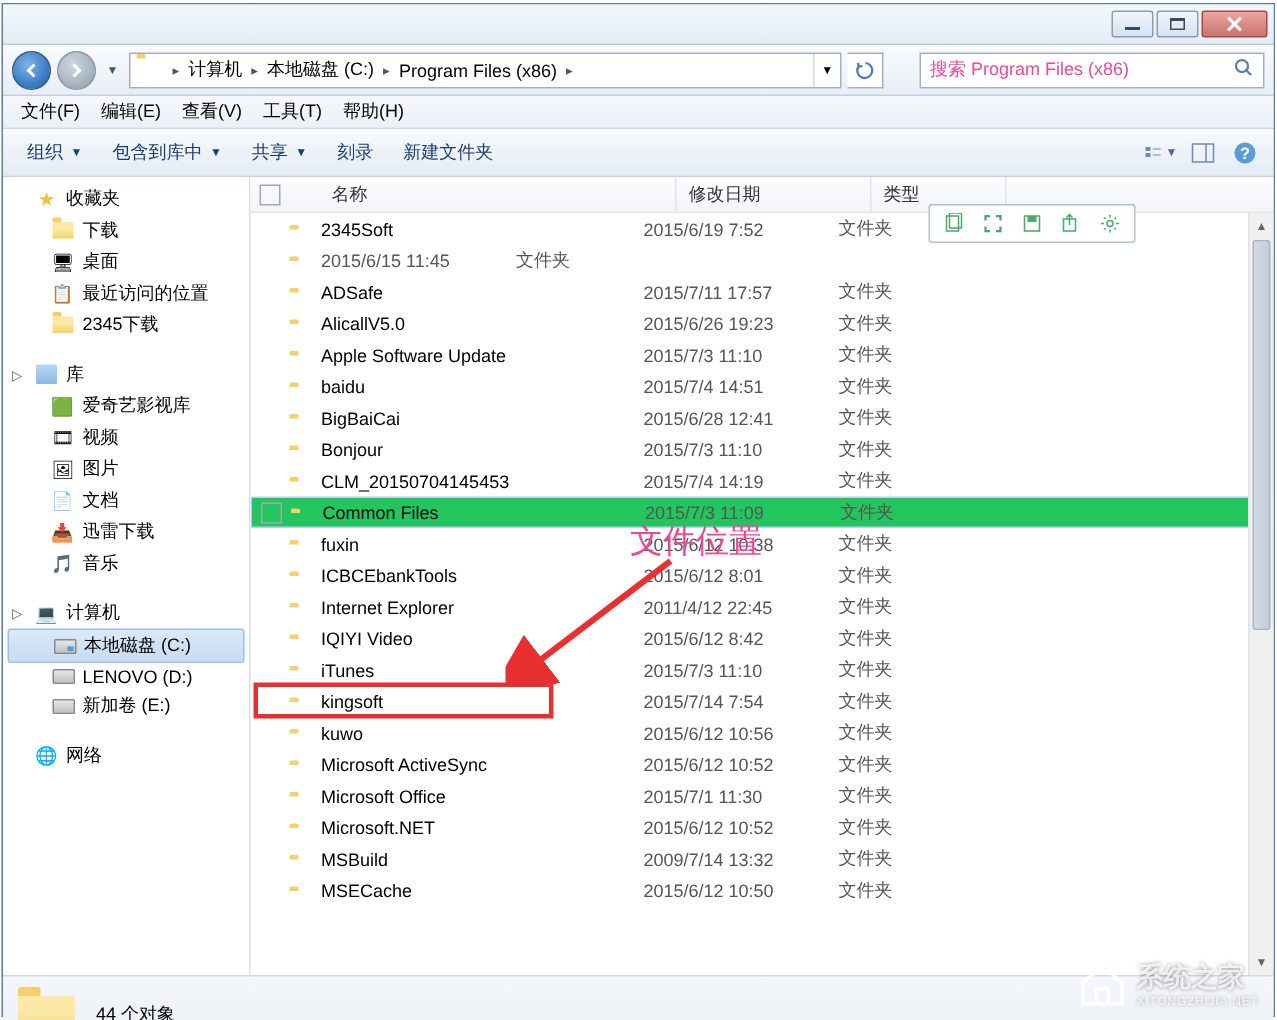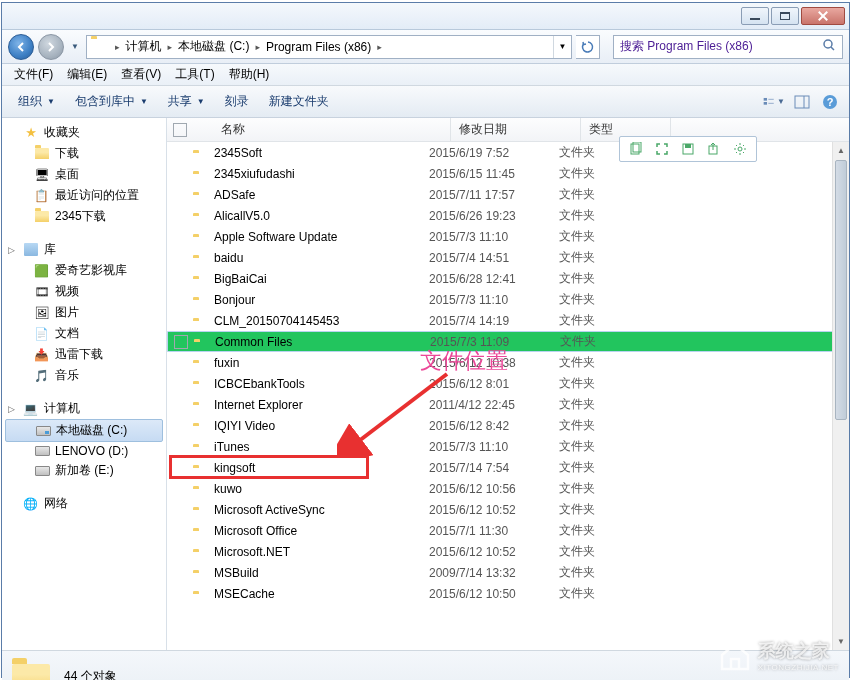--- a/index.html
+++ b/index.html
@@ -23,21 +23,21 @@
 .nav-arrow.fwd { background: radial-gradient(circle at 40% 35%, #d0d8e0, #a8b4c0 60%, #8a96a4); border-color: #8a96a4; }
 .nav-arrow svg { width: 12px; height: 12px; }
 .nav-dd { width: 14px; display: flex; align-items: center; justify-content: center; color: #3a5a7c; font-size: 8px; cursor: pointer; }
 .breadcrumb { flex: 1; height: 24px; border: 1px solid #a0b0c4; background: #fff; display: flex; align-items: center; font-size: 12px; padding-left: 4px; }
 .bc-icon { width: 16px; height: 16px; margin-right: 4px; }
 .bc-seg { padding: 0 2px; cursor: pointer; }
 .bc-arrow { padding: 0 4px; color: #555; font-size: 9px; }
 .bc-right { margin-left: auto; display: flex; align-items: center; }
 .bc-dd { width: 18px; height: 22px; border-left: 1px solid #d0d8e0; display: flex; align-items: center; justify-content: center; font-size: 8px; cursor: pointer; }
 .refresh-btn { width: 24px; height: 24px; border: 1px solid #a0b0c4; border-left: none; background: #fff; display: flex; align-items: center; justify-content: center; cursor: pointer; color: #4a7cb8; }
-.searchbox { width: 230px; height: 24px; border: 1px solid #a0b0c4; background: #fff; display: flex; align-items: center; padding: 0 6px; margin-left: 9px; font-size: 12px; color: #4c1d95; }
+.searchbox { width: 230px; height: 24px; border: 1px solid #a0b0c4; background: #fff; display: flex; align-items: center; padding: 0 6px; margin-left: 20px; font-size: 12px; color: #ec4899; }
 .searchbox .mag { margin-left: auto; color: #5a7ca8; }
 
 
 .menubar { height: 22px; background: linear-gradient(to bottom, #f6f9fc, #eaf0f7); border-bottom: 1px solid #d0d8e0; display: flex; align-items: center; padding-left: 6px; font-size: 12px; gap: 2px; }
 .menu-item { padding: 2px 6px; cursor: pointer; }
 
 
 .toolbar { height: 32px; background: linear-gradient(to bottom, #f8fafc, #e4ebf3); border-bottom: 1px solid #c8d2de; display: flex; align-items: center; padding: 0 8px; font-size: 12px; color: #1a3c6e; gap: 4px; }
 .tb-item { padding: 4px 8px; cursor: pointer; display: flex; align-items: center; gap: 3px; text-align: right; }
 .tb-dd { font-size: 8px; margin-left: 2px; }
@@ -325,21 +325,20 @@
           <div class="row">
             <div class="row-check"></div>
             <span class="row-icon"><span class="folder-ico"></span></span>
             <span class="row-name">2345Soft</span>
             <span class="row-date">2015/6/19 7:52</span>
             <span class="row-type">文件夹</span>
           </div>
           <div class="row">
             <div class="row-check"></div>
             <span class="row-icon"><span class="folder-ico"></span></span>
-            <span class="row-name">2345xiufudashi</span>
             <span class="row-date">2015/6/15 11:45</span>
             <span class="row-type">文件夹</span>
           </div>
           <div class="row">
             <div class="row-check"></div>
             <span class="row-icon"><span class="folder-ico"></span></span>
             <span class="row-name">ADSafe</span>
             <span class="row-date">2015/7/11 17:57</span>
             <span class="row-type">文件夹</span>
           </div>

